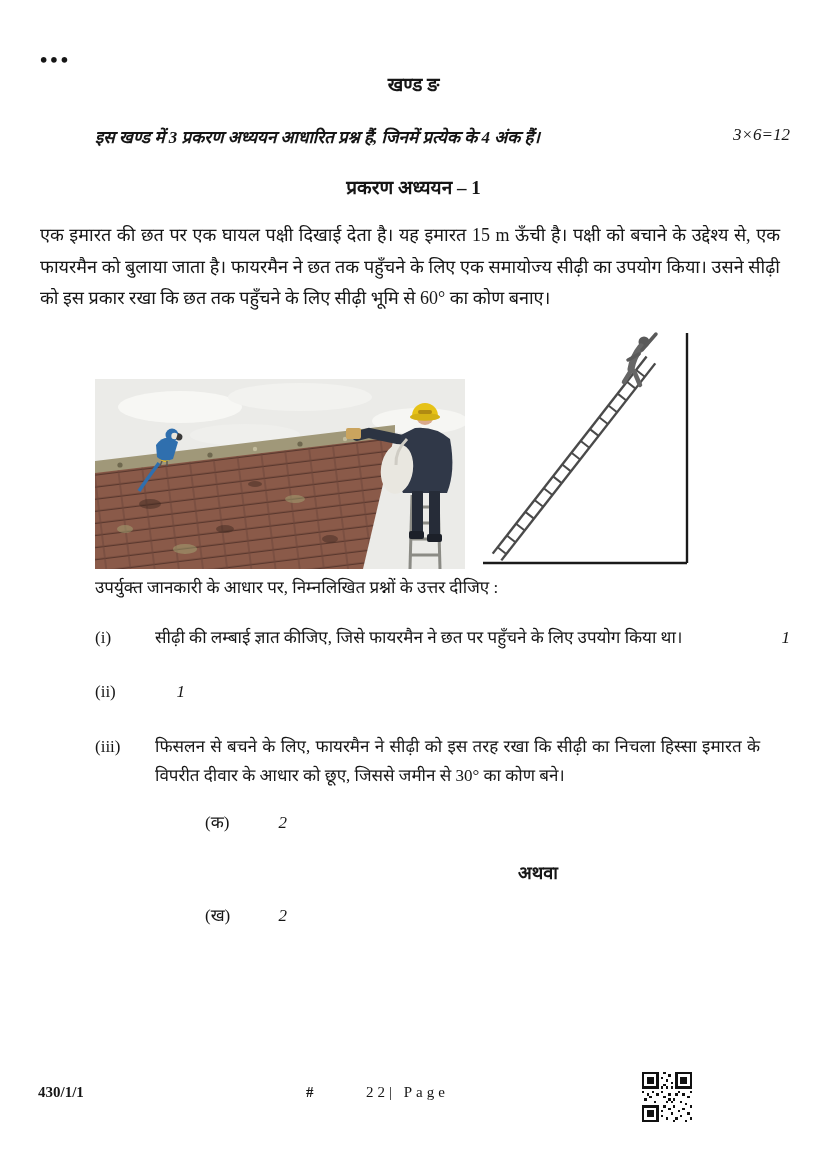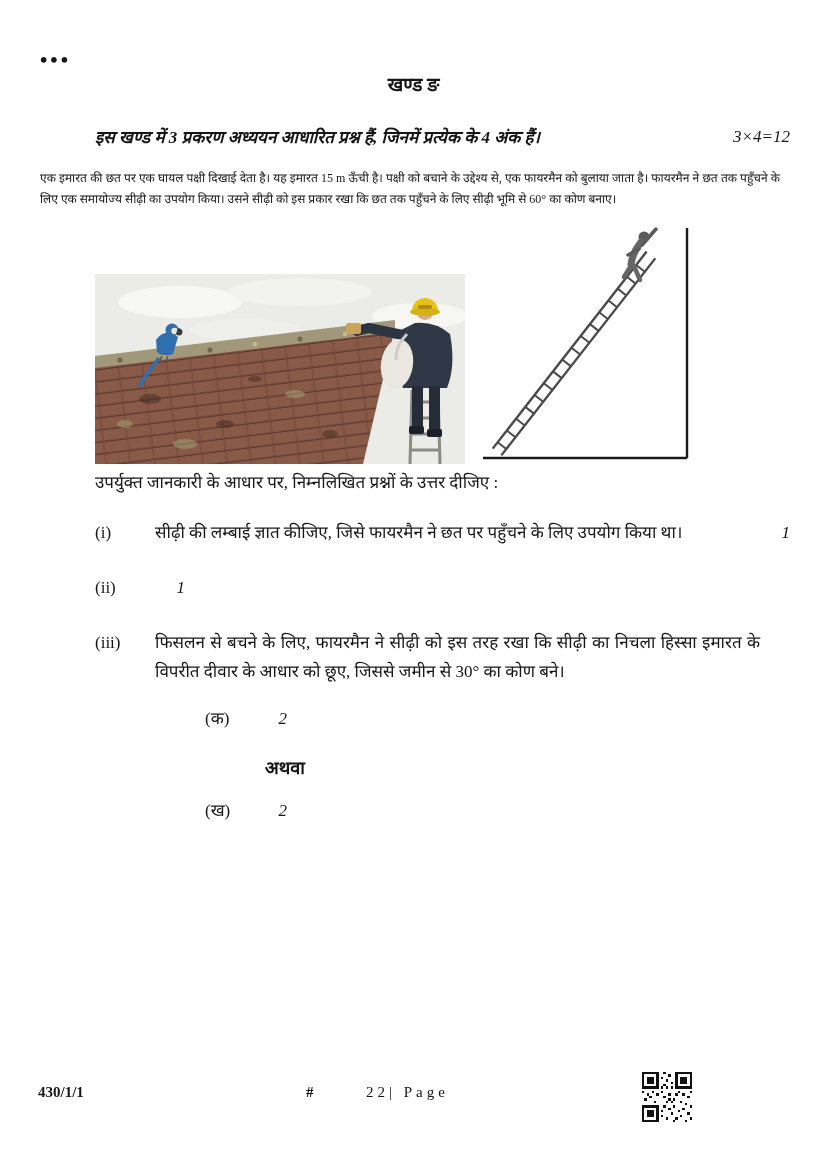--- a/index.html
+++ b/index.html
@@ -3,58 +3,59 @@
 <meta charset="utf-8">
 <style>
   * { margin:0; padding:0; box-sizing:border-box; }
   html,body { background:#ffffff; }
   .page {
     position:relative; width:827px; height:1169px; background:#ffffff;
     font-family:"Liberation Serif", serif; color:#161616; overflow:hidden;
   }
   .dots { margin:50px 0 0 40px; font-size:21px; font-weight:bold; letter-spacing:3px; line-height:1; }
   .section-title { text-align:center; font-weight:bold; font-size:19px; }
-  .intro-row { display:flex; justify-content:space-between; align-items:center; margin:28px 37px 4px 95px; }
+  .intro-row { display:flex; justify-content:space-between; align-items:flex-start; margin:28px 37px 4px 95px; }
   .intro { font-weight:bold; font-style:italic; font-size:17px; }
   .intro-marks { font-style:italic; font-size:17px; white-space:nowrap; }
   .case-title { margin-top:26px; text-align:center; font-weight:bold; font-size:19px; }
   .question-row { display:flex; margin:20px 47px 0 40px; }
   .q-num { width:55px; font-weight:bold; font-size:17px; line-height:1.75; }
-  .q-text { flex:1; text-align:justify; font-size:12px; line-height:1.75; }
+  .q-text { flex:1; text-align:justify; font-size:18px; line-height:1.75; }
   .figure-row { display:flex; align-items:flex-end; gap:16px; margin:14px 0 0 95px; }
   .photo-svg { width:370px; height:190px; display:block; }
   .diagram-svg { width:212px; height:240px; display:block; }
   .instruction { margin:6px 37px 0 95px; font-size:17px; }
   .part-row { display:flex; margin:26px 37px 0 95px; }
   .part-label { width:60px; font-size:17px; line-height:1.7; }
   .part-text { flex:1; text-align:justify; font-size:17px; line-height:1.7; }
   .part-marks { width:30px; text-align:right; align-self:flex-end; font-style:italic; font-size:17px; line-height:1.7; }
   .subpart-row { display:flex; margin:18px 37px 0 205px; }
   .subpart-label { width:52px; font-size:17px; line-height:1.7; }
-  .or-sep { margin:22px 16px 0 265px; font-weight:bold; font-size:18px; }
+  .or-sep { margin:22px 16px 0 265px; font-weight:bold; font-size:18px;text-align:center; }
   .footer { position:absolute; left:0; top:1080px; width:811px; height:70px; }
   .footer-code { position:absolute; left:38px; top:4px; font-weight:bold; font-size:15px; }
   .footer-hash { position:absolute; left:306px; top:4px; font-size:15px; font-weight:bold; }
   .footer-page { position:absolute; left:366px; top:4px; font-size:15px; font-weight:normal; letter-spacing:4px; }
   .qr-box { position:absolute; left:642px; top:-8px; width:50px; height:50px; }
 </style>
 </head>
 <body>
 
 <div class="page">
 
   <div class="dots">•••</div>
 
   <div class="section-title">खण्ड ङ</div>
 
   <div class="intro-row">
     <div class="intro">इस खण्ड में 3 प्रकरण अध्ययन आधारित प्रश्न हैं, जिनमें प्रत्येक के 4 अंक हैं।</div>
-    <div class="intro-marks">3×4=12</div>
-  </div>
-
+    <div class="intro-marks">3×6=12</div>
+  </div>
+
+  <div class="case-title">प्रकरण अध्ययन – 1</div>
 
   <div class="question-row">
     <div class="q-text">एक इमारत की छत पर एक घायल पक्षी दिखाई देता है। यह इमारत 15 m ऊँची है। पक्षी को बचाने के उद्देश्य से, एक फायरमैन को बुलाया जाता है। फायरमैन ने छत तक पहुँचने के लिए एक समायोज्य सीढ़ी का उपयोग किया। उसने सीढ़ी को इस प्रकार रखा कि छत तक पहुँचने के लिए सीढ़ी भूमि से 60° का कोण बनाए।</div>
   </div>
 
   <div class="figure-row">
 
     <svg class="photo-svg" viewBox="0 0 370 190" role="img">
       <rect x="0" y="0" width="370" height="190" fill="#ebebe8"></rect>
       <ellipse cx="85" cy="28" rx="62" ry="16" fill="#f7f7f4"></ellipse>

